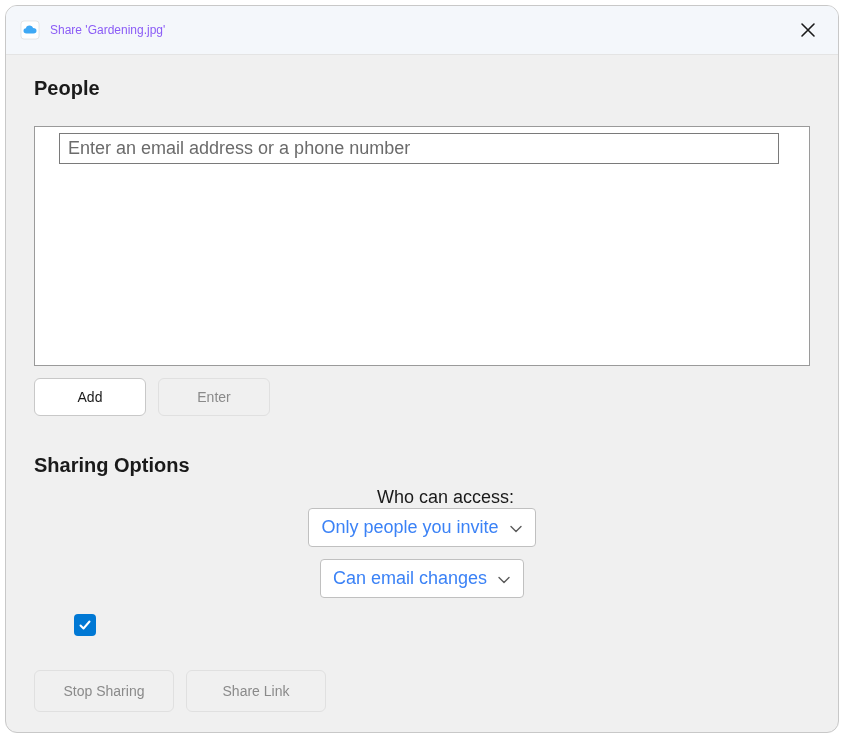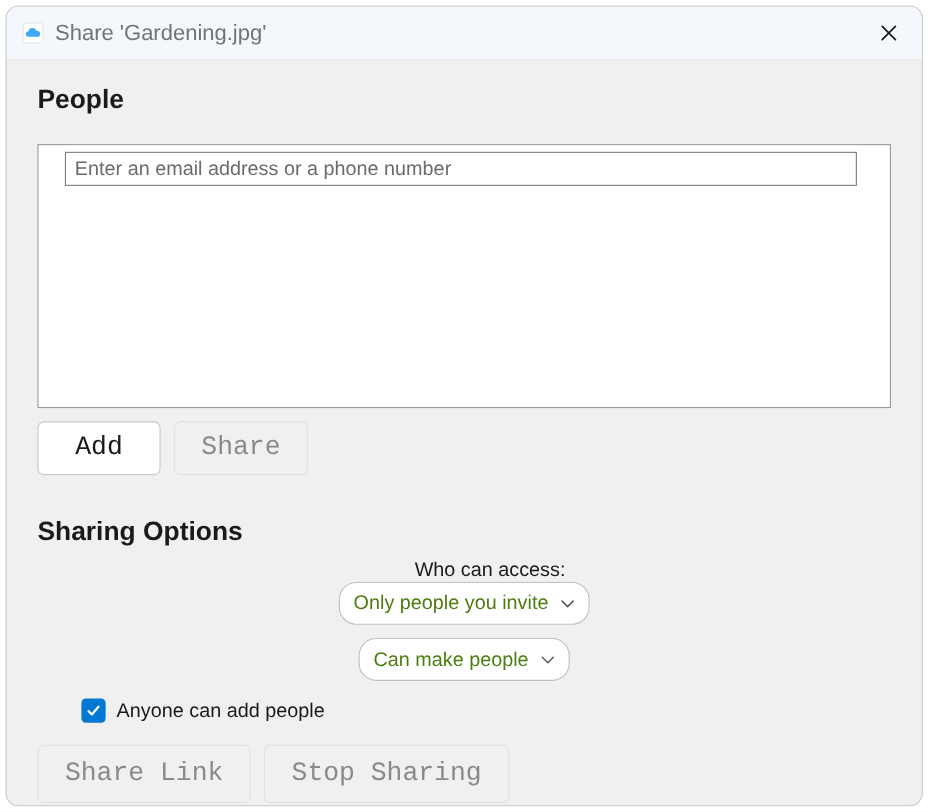--- a/index.html
+++ b/index.html
@@ -39,42 +39,42 @@
       gap: 10px;
     }
     .cloud-icon {
       width: 20px;
       height: 20px;
       display: flex;
       align-items: center;
       justify-content: center;
     }
     .title-text {
-      font-size: 20px;
-      color: #737373;
+      font-size: 12px;
+      color: #8b5cf6;
       font-weight: 400;
       text-align: right;
     }
     .close-x {
       width: 28px;
       height: 28px;
       display: flex;
       align-items: center;
       justify-content: center;
       cursor: pointer;
       border-radius: 4px;
     }
     .content {
       flex: 1;
       padding: 22px 28px 20px 28px;
       display: flex;
       flex-direction: column;
     }
     .section-heading {
-      font-size: 24px;
+      font-size: 20px;
       font-weight: 700;
       color: #1a1a1a;
       margin-bottom: 10px;
     }
     .people-box {
       background: #ffffff;
       border: 1px solid #9a9a9a;
       height: 240px;
       padding: 6px 30px 6px 24px;
       display: flex;
@@ -97,22 +97,22 @@
     .people-buttons {
       display: flex;
       gap: 12px;
       margin-top: 12px;
     }
     .btn {
       background: #ffffff;
       border: 1px solid #c8c8c8;
       border-radius: 6px;
       padding: 10px 24px;
-      font-size: 24px;
-      font-family: Liberation Mono, monospace;
+      font-size: 14px;
+      font-family: Liberation Sans, sans-serif;
       color: #1a1a1a;
       cursor: pointer;
       min-width: 112px;
       text-align: center;
     }
     .btn.disabled {
       background: #f0f0f0;
       border-color: #e0e0e0;
       color: #8a8a8a;
       cursor: default;
@@ -134,25 +134,25 @@
       padding-right: 12px;
     }
     .select-wrap {
       flex: 1;
       position: relative;
     }
     .select {
       width: 100%;
       background: #ffffff;
       border: 1px solid #c0c0c0;
-      border-radius: 16px;
+      border-radius: 4px;
       padding: 8px 36px 8px 12px;
       font-size: 18px;
       font-family: inherit;
-      color: #4d7c0f;
+      color: #3b82f6;
       appearance: none;
       cursor: pointer;
       text-align: left;
     }
     .select-chevron {
       position: absolute;
       right: 14px;
       top: 50%;
       transform: translateY(-50%);
       pointer-events: none;
@@ -219,62 +219,61 @@
   <div class="content">
 
     <div class="section-heading">People</div>
 
     <div class="people-box">
       <input type="text" class="email-input" placeholder="Enter an email address or a phone number" style="">
     </div>
 
     <div class="people-buttons">
       <button class="btn">Add</button>
-      <button class="btn disabled">Share</button>
+      <button class="btn disabled">Enter</button>
     </div>
 
     <div class="sharing-options">
       <div class="section-heading">Sharing Options</div>
 
       <div class="option-row">
         <div class="option-label">Who can access:</div>
         <div class="select-wrap">
           <button class="select">Only people you invite</button>
           <span class="select-chevron">
             <svg width="12" height="8" viewBox="0 0 12 8">
               <path d="M 1 1.5 L 6 6.5 L 11 1.5" stroke="#5a5a5a" stroke-width="1.4" fill="none" stroke-linecap="round" stroke-linejoin="round"></path>
             </svg>
           </span>
         </div>
       </div>
 
       <div class="option-row">
         <div class="select-wrap">
-          <button class="select">Can make people</button>
+          <button class="select">Can email changes</button>
           <span class="select-chevron">
             <svg width="12" height="8" viewBox="0 0 12 8">
               <path d="M 1 1.5 L 6 6.5 L 11 1.5" stroke="#5a5a5a" stroke-width="1.4" fill="none" stroke-linecap="round" stroke-linejoin="round"></path>
             </svg>
           </span>
         </div>
       </div>
 
       <div class="checkbox-row">
         <div class="checkbox">
           <svg width="14" height="14" viewBox="0 0 14 14">
             <path d="M 2.5 7.5 L 5.5 10.5 L 11.5 3.5" stroke="#ffffff" stroke-width="2" fill="none" stroke-linecap="round" stroke-linejoin="round"></path>
           </svg>
         </div>
-        <span class="checkbox-label">Anyone can add people</span>
       </div>
     </div>
 
     <div class="footer">
       <div class="footer-left">
+        <button class="btn disabled">Stop Sharing</button>
         <button class="btn disabled">Share Link</button>
-        <button class="btn disabled">Stop Sharing</button>
       </div>
       <div class="footer-right">
       </div>
     </div>
 
   </div>
 </div>
 
 </body></html>

